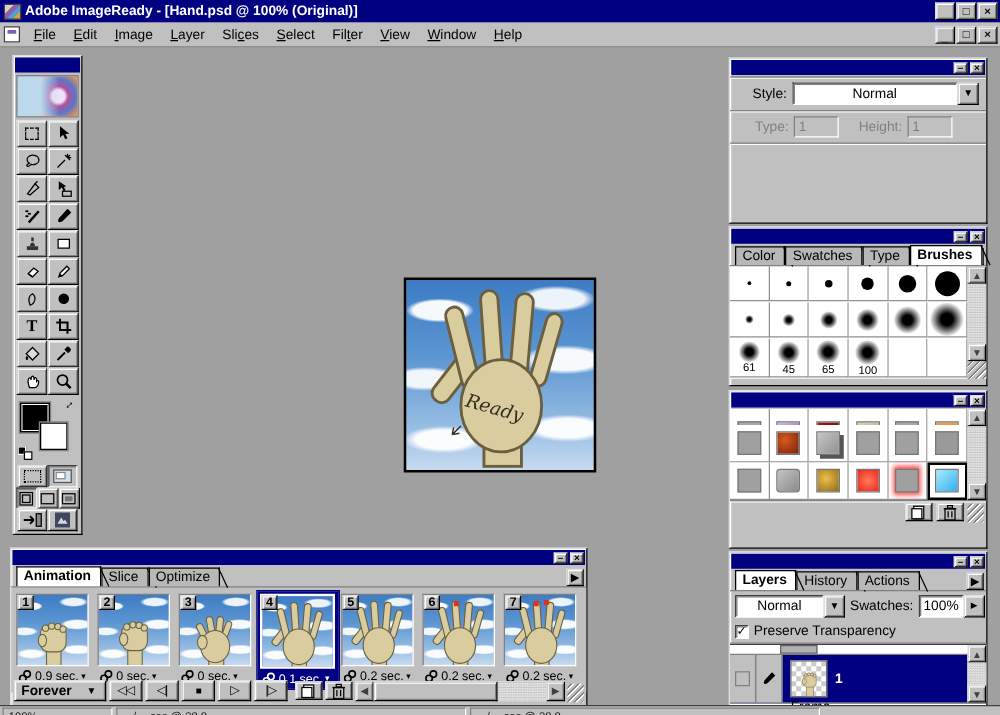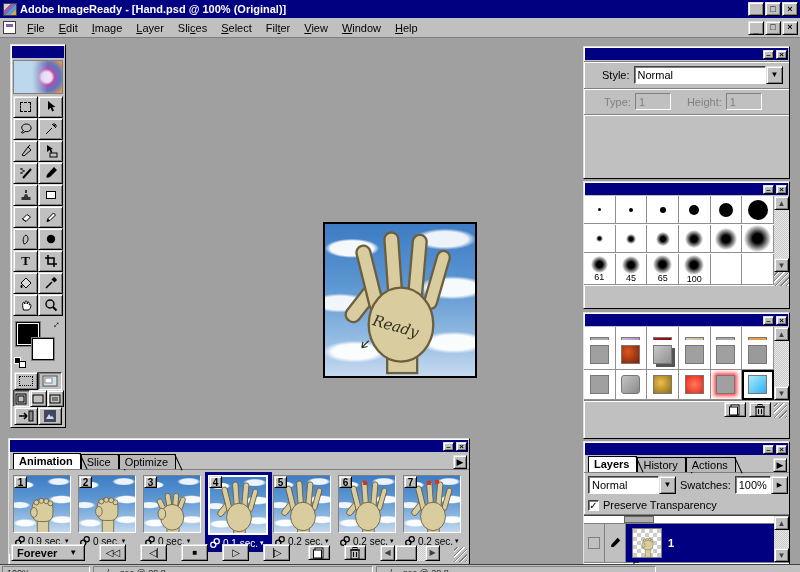--- a/index.html
+++ b/index.html
@@ -73,21 +73,21 @@
   .mrow { display:flex; align-items:center; padding:4px 6px; border-top:1px solid #808080;
           box-shadow:inset 0 1px 0 #ffffff; }
   .mrow:first-child { border-top:none; box-shadow:none; }
   .cbx { width:11px; height:11px; background:#fff; border:1px solid; border-color:#404040 #fff #fff #404040;
          box-shadow:inset 1px 1px 0 #808080; margin-right:4px; display:flex; align-items:center;
          justify-content:center; font-size:10px; font-weight:bold; }
   .cbx.off { background:#c0c0c0; }
   .disabled { color:#808080; }
   .dropdown { display:flex; height:18px; flex:1; }
   .dropdown .dval { flex:1; background:#fff; border:1px solid; border-color:#404040 #fff #fff #404040;
-                    box-shadow:inset 1px 1px 0 #808080; padding:2px 3px; }
+                    box-shadow:inset 1px 1px 0 #808080; padding:2px 3px;text-align:center; }
   .dbtn { width:17px; height:18px; text-align:center; font-size:8px; line-height:16px; }
   .numfield { width:36px; height:17px; padding:2px 3px; margin:0 4px; }
   .numfield.dis { background:#c0c0c0; color:#808080; border-color:#808080 #fff #fff #808080; box-shadow:none; }
 
   
   .bgridwrap { display:flex; }
   .bgrid { flex:1; display:grid; grid-template-columns:repeat(6,1fr); background:#fff; }
   .bcell { height:28px; border-right:1px solid #909090; border-bottom:1px solid #909090;
            display:flex; align-items:center; justify-content:center; flex-direction:column; background:#fff; }
   .bcell.tall { height:31px; }
@@ -133,21 +133,21 @@
                  text-align:center; line-height:11px; font-weight:bold; font-size:10px; }
   .fthumb { width:58px; height:58px; border:1px solid; border-color:#808080 #fff #fff #808080;
             position:relative; overflow:hidden; }
   .fthumb svg { position:absolute; }
   .frame.sel { background:#000080; outline:1px solid #000080; }
   .frame.sel .fthumb { border:2px solid #fff; width:60px; height:60px; }
   .fdelay { display:flex; align-items:center; height:16px; font-size:10px; gap:2px; padding-left:1px; }
   .frame.sel .fdelay { color:#fff; }
   .fdelay .caret { font-size:7px; }
   .anim-controls { position:absolute; left:2px; bottom:2px; right:2px; height:19px;
-                   display:flex; align-items:center; gap:14px; }
+                   display:flex; align-items:center; gap:2px; }
   .loopbox { width:74px; height:17px; display:flex; align-items:center; }
   .loopbox span { flex:1; padding-left:5px; font-weight:bold; }
   .loopbox .arr { width:16px; text-align:center; font-size:8px; }
   .playbtn { width:27px; height:17px; display:flex; align-items:center; justify-content:center;
              font-size:10px; letter-spacing:-1px; }
   .hsb { flex:1; height:16px; display:flex; align-items:center; background:#d8d8d8; }
   .hsb .trk { flex:1; height:16px; background:repeating-conic-gradient(#e8e8e8 0 25%,#c8c8c8 0 50%) 0 0/2px 2px; position:relative; }
   .hsb .thumb { position:absolute; left:0; top:0; height:16px; width:72%; }
 
   
@@ -500,20 +500,27 @@
       <span class="numfield field dis">1</span>
     </div>
     <div class="mrow" style="height:16px;"></div>
   </div>
 
   <div class="palette" style="left:583px; top:181px; width:207px; height:128px;">
     <div class="ptitle">
       <div class="pbtn out2">–</div>
       <div class="pbtn out2">×</div>
     </div>
+    <div class="ptabs">
+      <div class="ptab"><span>Color</span><span class="slant"></span></div>
+      <div class="ptab"><span>Swatches</span><span class="slant"></span></div>
+      <div class="ptab"><span>Type</span><span class="slant"></span></div>
+      <div class="ptab active"><span>Brushes</span><span class="slant"></span></div>
+      <div class="pmenu out2">▶</div>
+    </div>
     <div class="bgridwrap">
       <div class="bgrid">
         <div class="bcell">
             <div class="dot" style="width:3px;height:3px;"></div>
           </div>
         <div class="bcell">
             <div class="dot" style="width:4px;height:4px;"></div>
           </div>
         <div class="bcell">
             <div class="dot" style="width:6px;height:6px;"></div>

